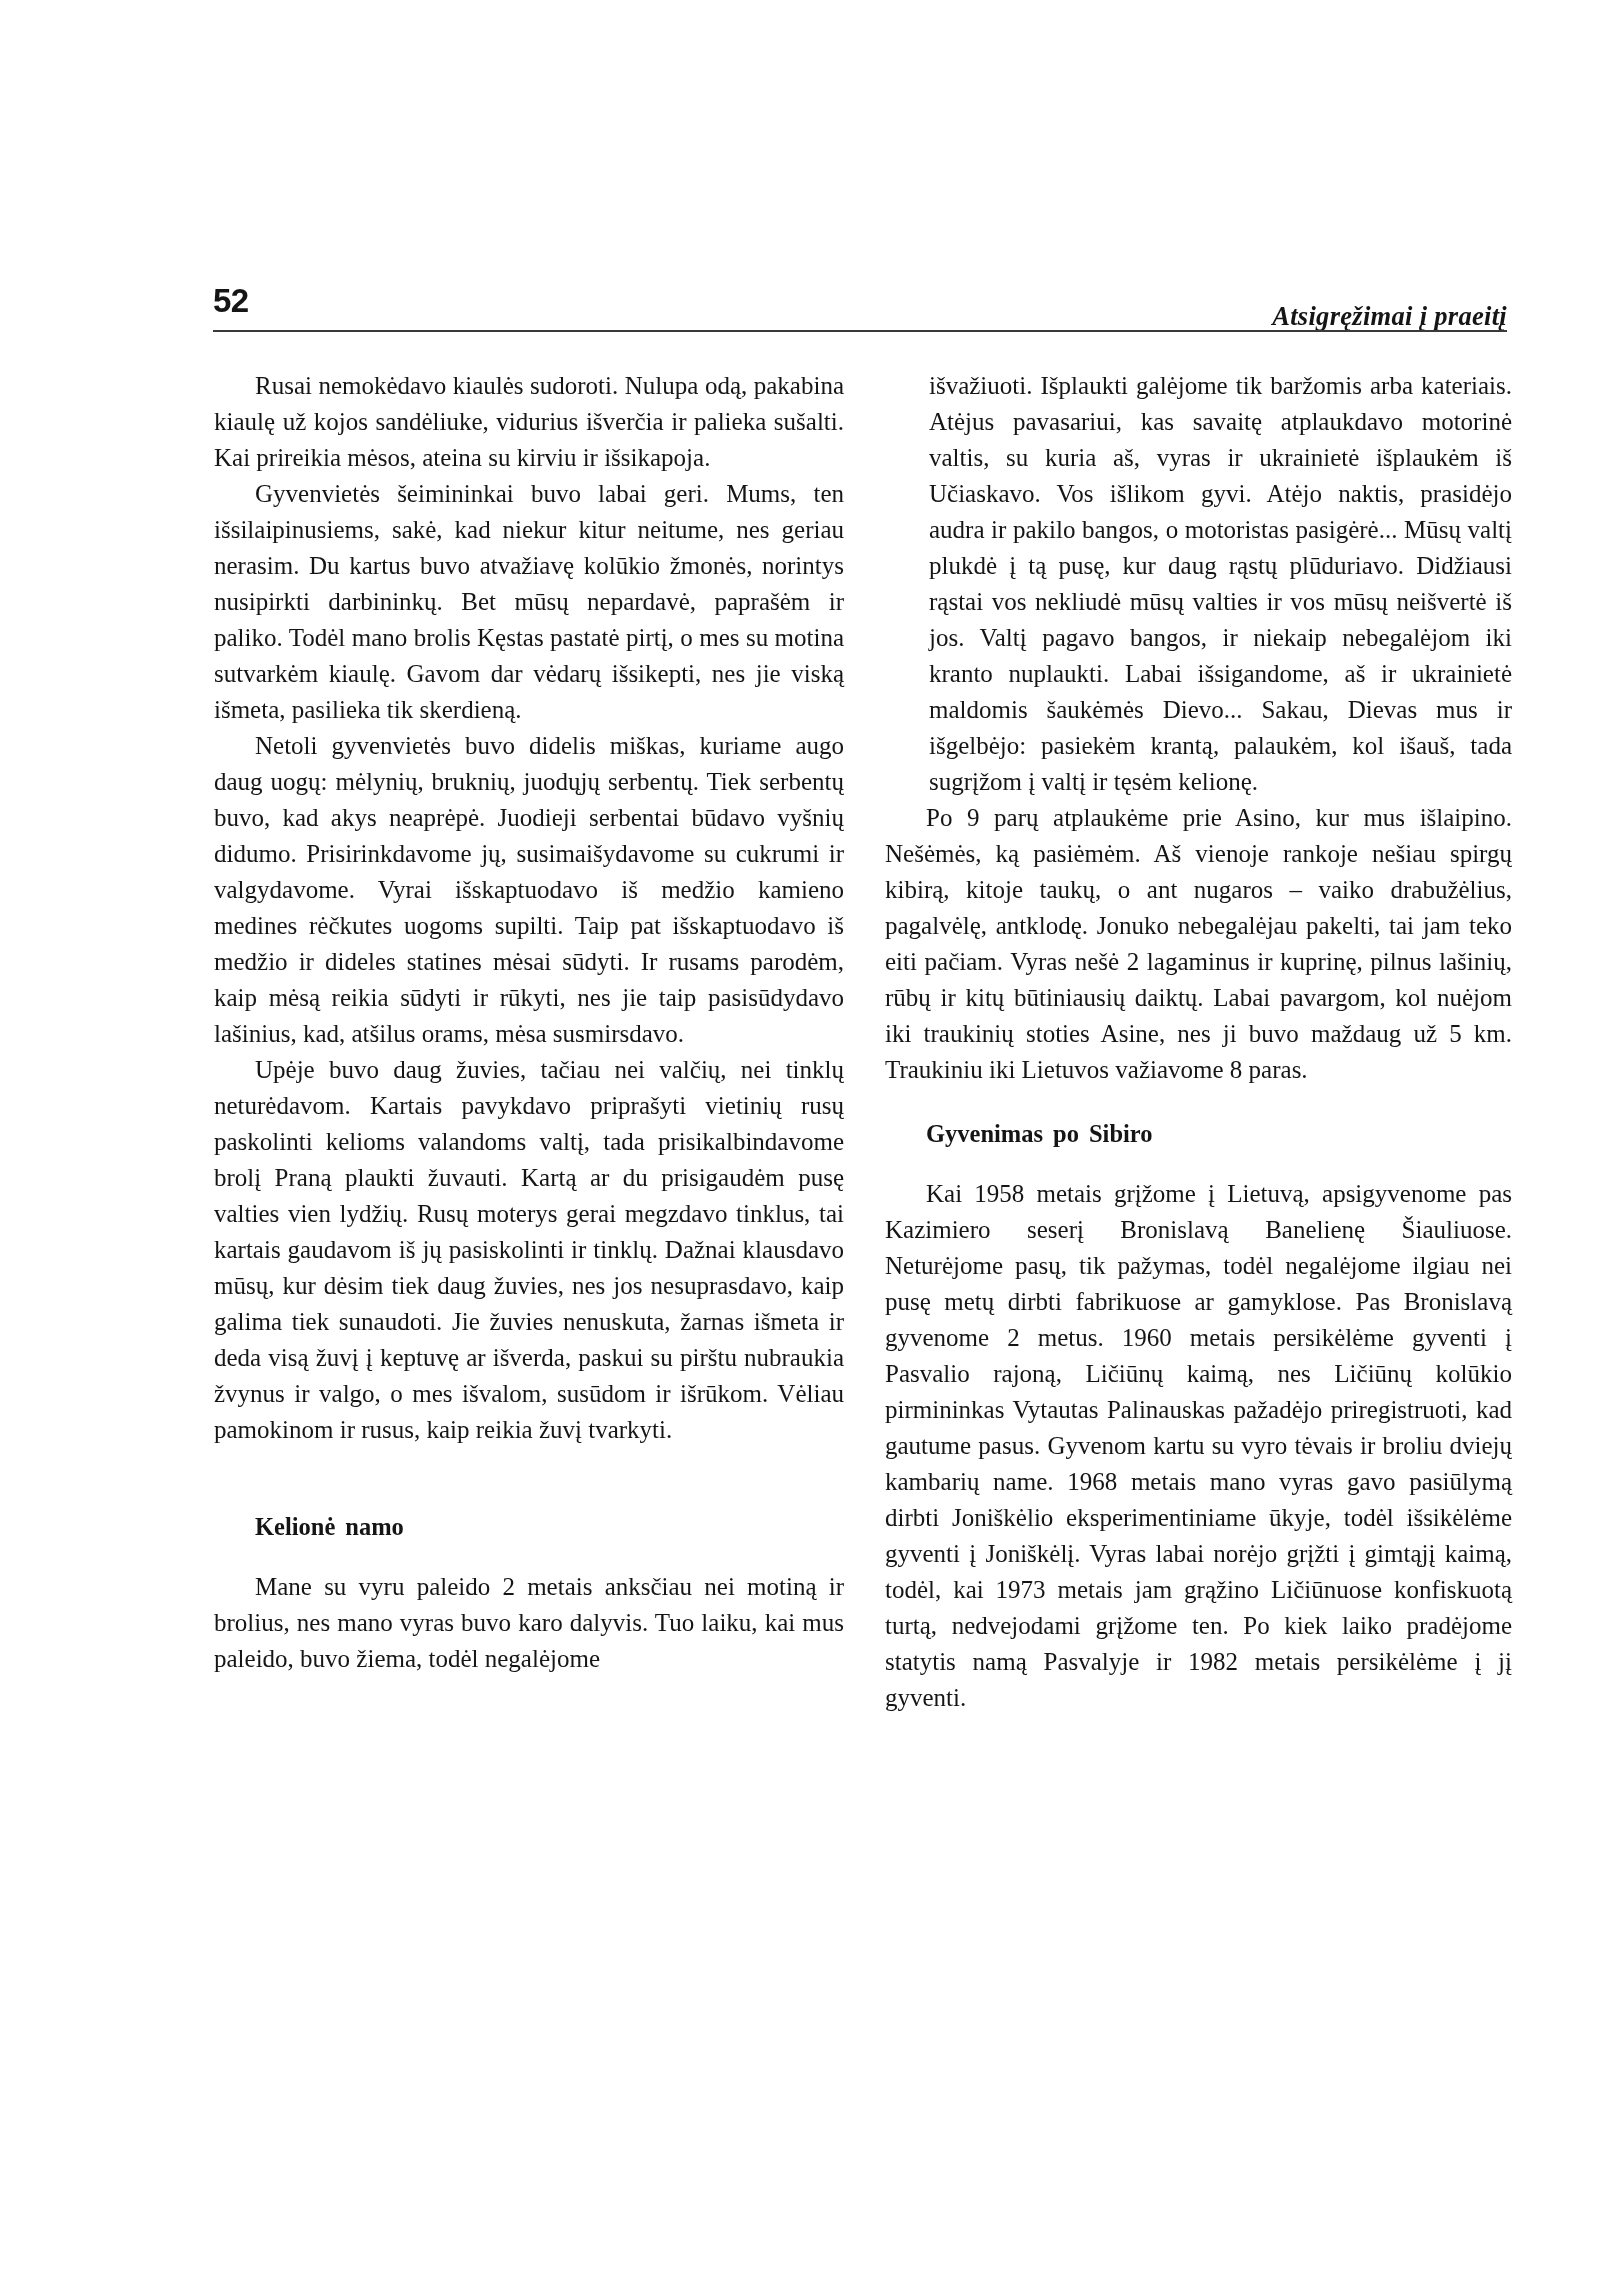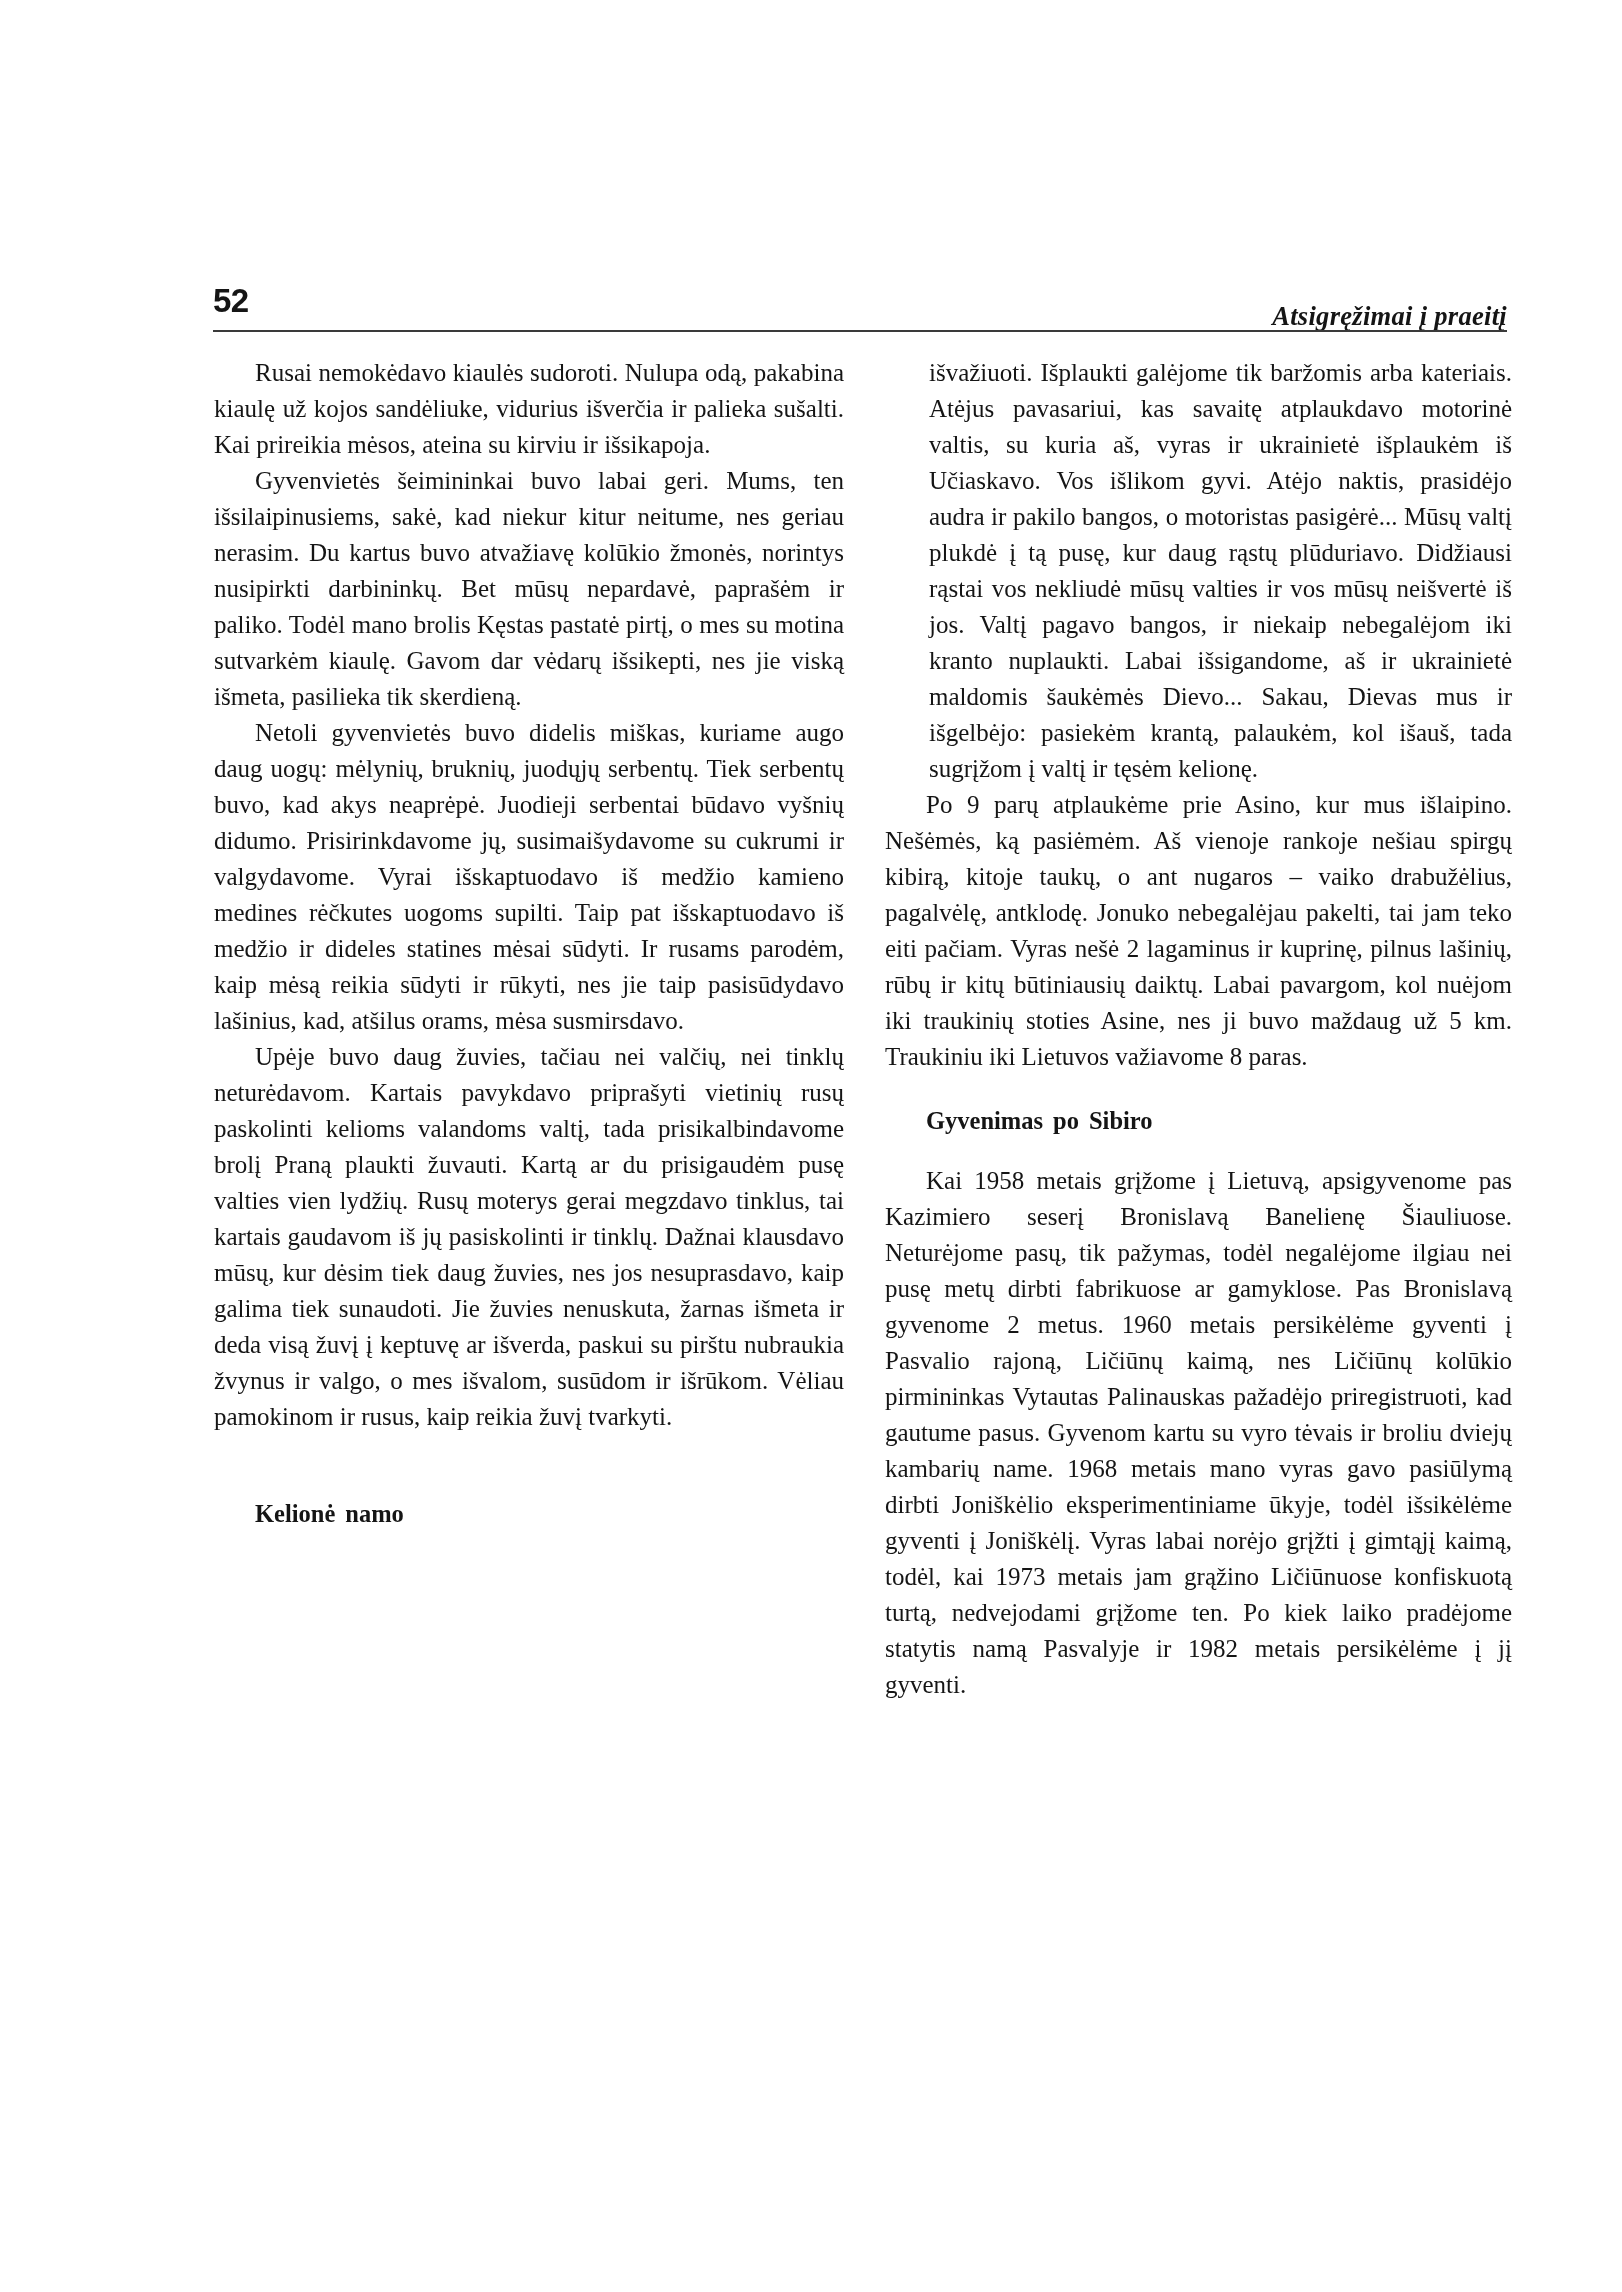--- a/index.html
+++ b/index.html
@@ -18,21 +18,21 @@
     .running-title {
       position: absolute; right: 0; top: 16px;
       font-family: "Liberation Serif", serif; font-weight: bold;
       font-size: 26.5px; line-height: 33px; letter-spacing: 0.3px; font-style: italic;
     }
     .rule {
       position: absolute; left: 213px; top: 330px; width: 1294px; height: 2px;
       background: #3a3a3a;
     }
     .column {
-      position: absolute; top: 355px; width: 630px;
+      position: absolute; top: 368px; width: 630px;
       font-family: "Liberation Serif", serif;
       font-size: 25px; line-height: 36px;
       text-align: justify; hyphens: manual;
     }
     .col-left { left: 214px; }
     .col-right { left: 885px; width: 627px; }
     .column p { margin: 0; text-indent: 41px; }
     .column p.noindent { text-indent: 0; margin-left: 44px; }
     .column h2 {
       margin: 0; padding-left: 41px;
@@ -50,20 +50,21 @@
   <span class="running-title">Atsigręžimai į praeitį</span>
 </div>
 <div class="rule"></div>
 
 <div class="column col-left">
   <p>Rusai nemokėdavo kiaulės sudoroti. Nulupa odą, pakabina kiaulę už kojos sandėliuke, vidurius išverčia ir palieka sušalti. Kai prireikia mėsos, ateina su kirviu ir išsikapoja.</p>
   <p>Gyvenvietės šeimininkai buvo labai geri. Mums, ten išsilaipinusiems, sakė, kad niekur kitur neitume, nes geriau nerasim. Du kartus buvo atvažiavę kolūkio žmonės, norintys nusipirkti darbininkų. Bet mūsų nepardavė, paprašėm ir paliko. Todėl mano brolis Kęstas pastatė pirtį, o mes su motina sutvarkėm kiaulę. Gavom dar vėdarų išsikepti, nes jie viską išmeta, pasilieka tik skerdieną.</p>
   <p>Netoli gyvenvietės buvo didelis miškas, kuriame augo daug uogų: mėlynių, bruknių, juodųjų serbentų. Tiek serbentų buvo, kad akys neaprėpė. Juodieji serbentai būdavo vyšnių didumo. Prisirinkdavome jų, susimaišydavome su cukrumi ir valgydavome. Vyrai išskaptuodavo iš medžio kamieno medines rėčkutes uogoms supilti. Taip pat išskaptuodavo iš medžio ir dideles statines mėsai sūdyti. Ir rusams parodėm, kaip mėsą reikia sūdyti ir rūkyti, nes jie taip pasisūdydavo lašinius, kad, atšilus orams, mėsa susmirsdavo.</p>
   <p>Upėje buvo daug žuvies, tačiau nei valčių, nei tinklų neturėdavom. Kartais pavykdavo priprašyti vietinių rusų paskolinti kelioms valandoms valtį, tada prisikalbindavome brolį Praną plaukti žuvauti. Kartą ar du prisigaudėm pusę valties vien lydžių. Rusų moterys gerai megzdavo tinklus, tai kartais gaudavom iš jų pasiskolinti ir tinklų. Dažnai klausdavo mūsų, kur dėsim tiek daug žuvies, nes jos nesuprasdavo, kaip galima tiek sunaudoti. Jie žuvies nenuskuta, žarnas išmeta ir deda visą žuvį į keptuvę ar išverda, paskui su pirštu nubraukia žvynus ir valgo, o mes išvalom, susūdom ir išrūkom. Vėliau pamokinom ir rusus, kaip reikia žuvį tvarkyti.</p>
   <h2>Kelionė namo</h2>
+  <p>Mane su vyru paleido 2 metais anksčiau nei motiną ir brolius, nes mano vyras buvo karo dalyvis. Tuo laiku, kai mus paleido, buvo žiema, todėl negalėjome</p>
 </div>
 
 <div class="column col-right">
   <p class="noindent">išvažiuoti. Išplaukti galėjome tik baržomis arba kateriais. Atėjus pavasariui, kas savaitę atplaukdavo motorinė valtis, su kuria aš, vyras ir ukrainietė išplaukėm iš Učiaskavo. Vos išlikom gyvi. Atėjo naktis, prasidėjo audra ir pakilo bangos, o motoristas pasigėrė... Mūsų valtį plukdė į tą pusę, kur daug rąstų plūduriavo. Didžiausi rąstai vos nekliudė mūsų valties ir vos mūsų neišvertė iš jos. Valtį pagavo bangos, ir niekaip nebegalėjom iki kranto nuplaukti. Labai išsigandome, aš ir ukrainietė maldomis šaukėmės Dievo... Sakau, Dievas mus ir išgelbėjo: pasiekėm krantą, palaukėm, kol išauš, tada sugrįžom į valtį ir tęsėm kelionę.</p>
   <p>Po 9 parų atplaukėme prie Asino, kur mus išlaipino. Nešėmės, ką pasiėmėm. Aš vienoje rankoje nešiau spirgų kibirą, kitoje taukų, o ant nugaros – vaiko drabužėlius, pagalvėlę, antklodę. Jonuko nebegalėjau pakelti, tai jam teko eiti pačiam. Vyras nešė 2 lagaminus ir kuprinę, pilnus lašinių, rūbų ir kitų būtiniausių daiktų. Labai pavargom, kol nuėjom iki traukinių stoties Asine, nes ji buvo maždaug už 5 km. Traukiniu iki Lietuvos važiavome 8 paras.</p>
   <h2>Gyvenimas po Sibiro</h2>
   <p>Kai 1958 metais grįžome į Lietuvą, apsigyvenome pas Kazimiero seserį Bronislavą Banelienę Šiauliuose. Neturėjome pasų, tik pažymas, todėl negalėjome ilgiau nei pusę metų dirbti fabrikuose ar gamyklose. Pas Bronislavą gyvenome 2 metus. 1960 metais persikė­lėme gyventi į Pasvalio rajoną, Ličiūnų kaimą, nes Ličiūnų kolūkio pirmininkas Vytautas Palinauskas pažadėjo priregistruoti, kad gautume pasus. Gyvenom kartu su vyro tėvais ir broliu dviejų kambarių name. 1968 metais mano vyras gavo pasiūlymą dirbti Joniškėlio eksperimentiniame ūkyje, todėl išsikėlėme gyventi į Joniškėlį. Vyras labai norėjo grįžti į gimtąjį kaimą, todėl, kai 1973 metais jam grąžino Ličiūnuose konfiskuotą turtą, nedvejodami grįžome ten. Po kiek laiko pradėjome statytis namą Pasvalyje ir 1982 metais persikėlėme į jį gyventi.</p>
 </div>
 
 

